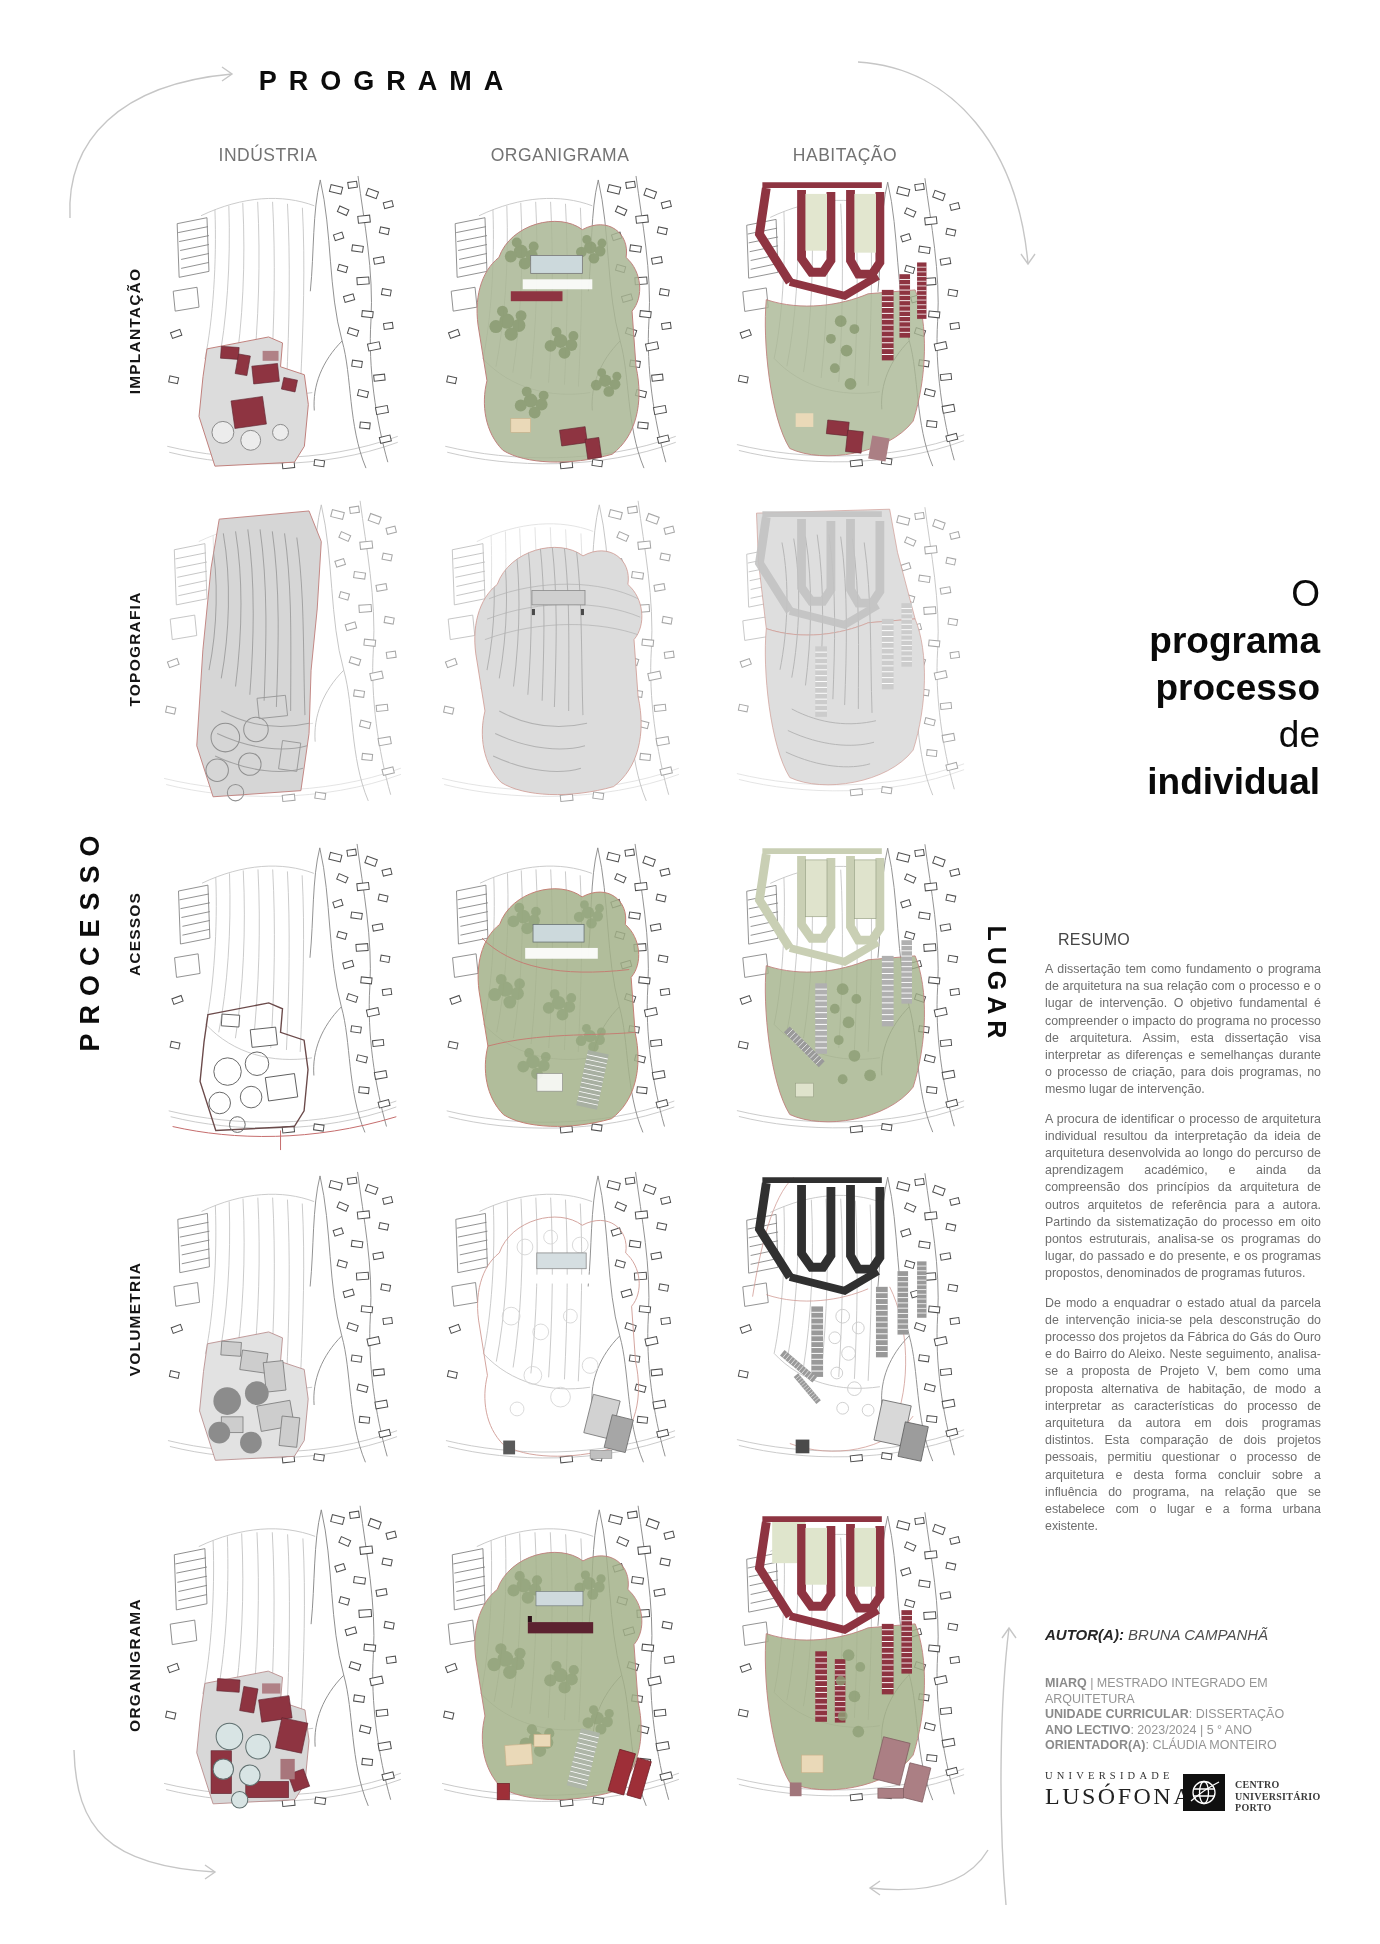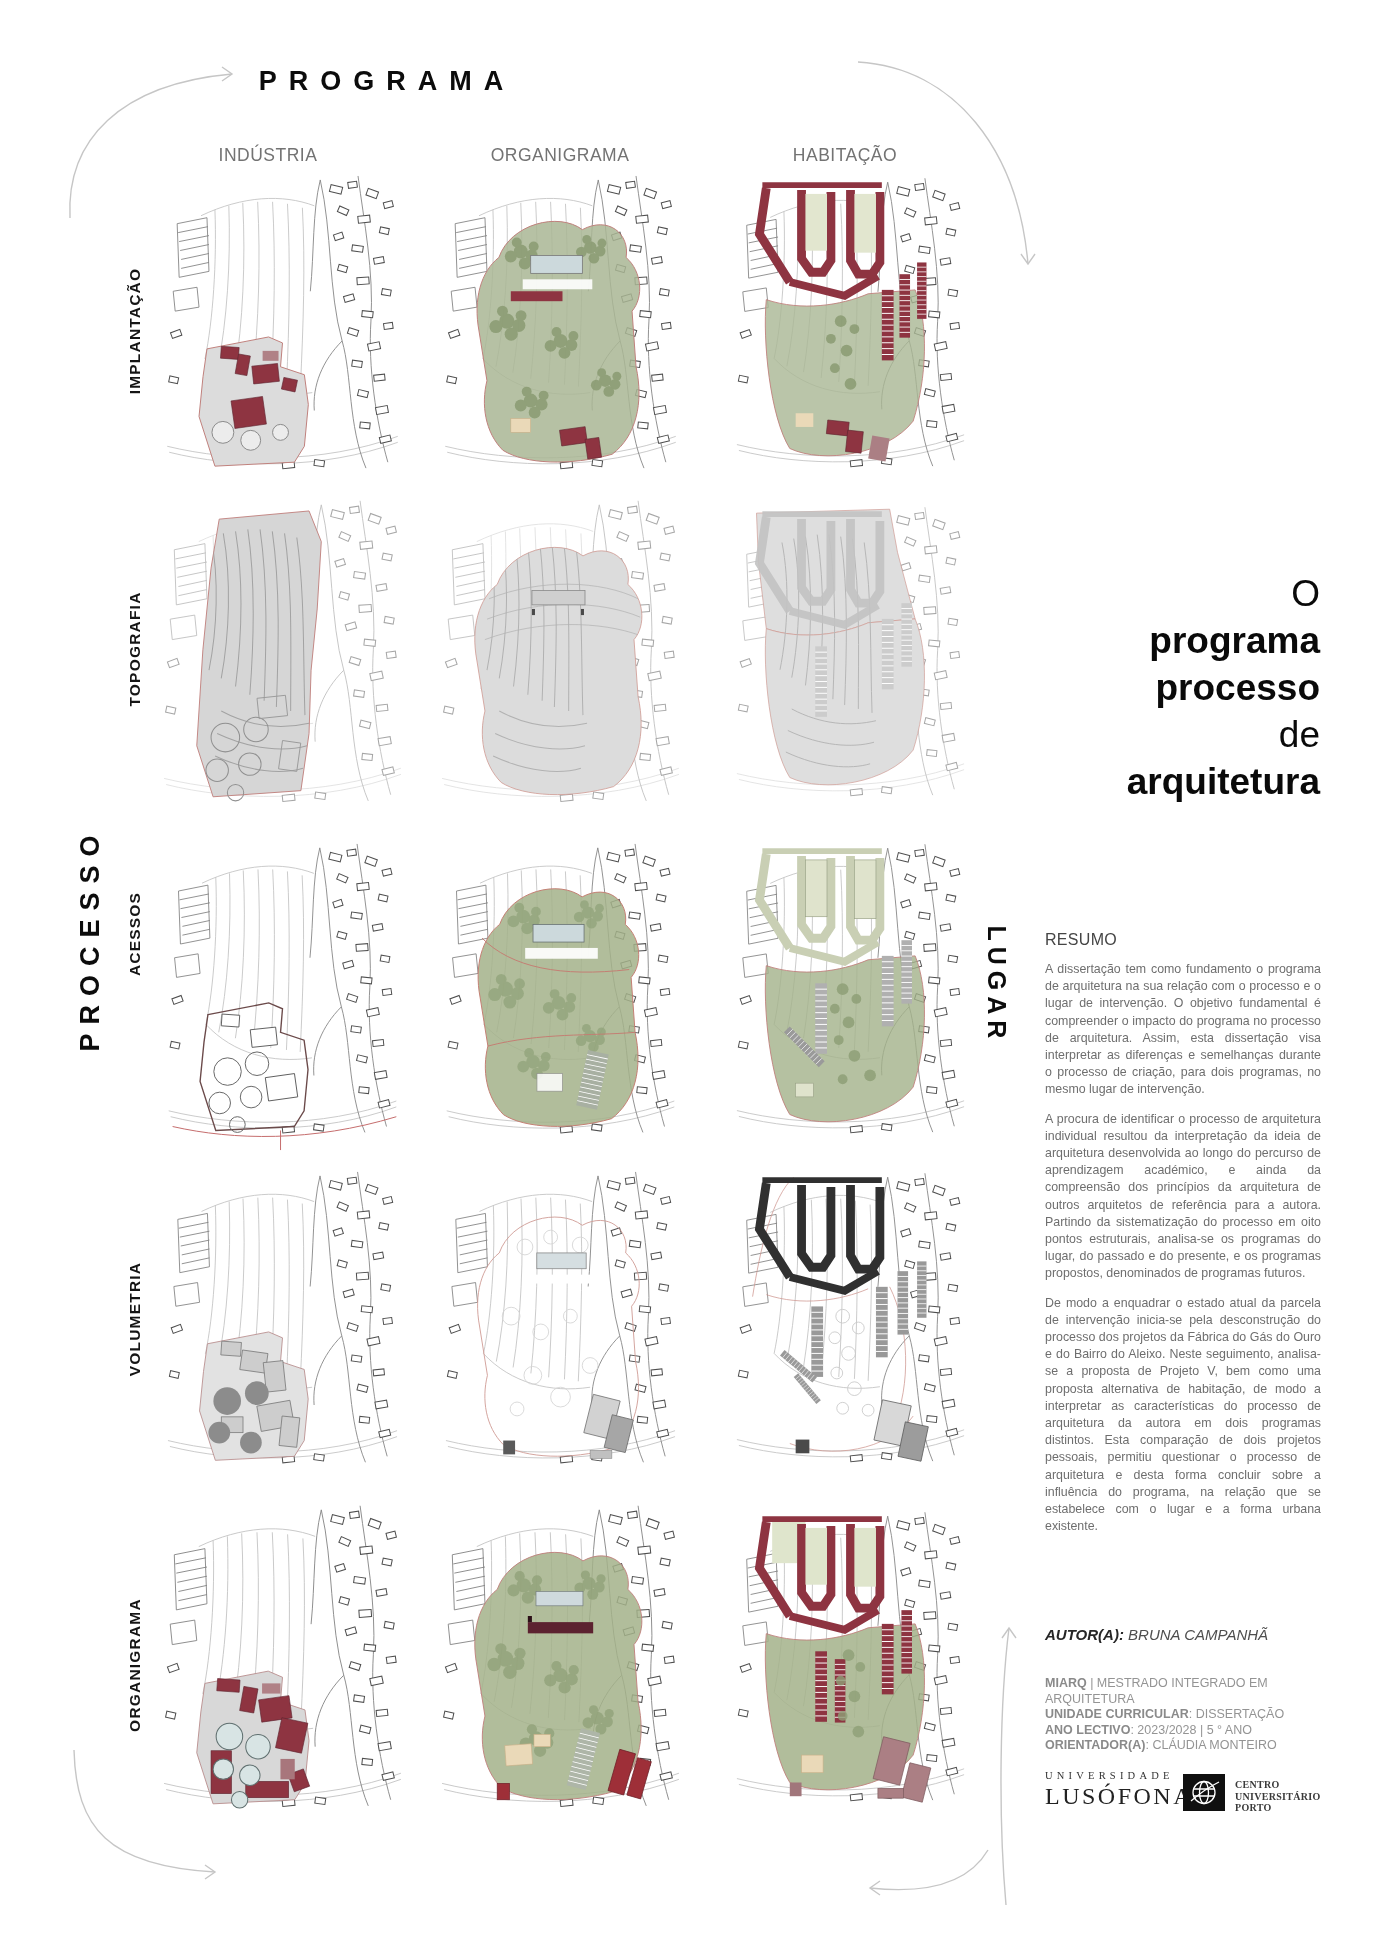--- a/index.html
+++ b/index.html
@@ -8,21 +8,21 @@
   .ctr{text-align:center;}
   .poster-title{font-size:27px;font-weight:bold;letter-spacing:12px;color:#0c0c0c;}
   .col-head{font-size:17.5px;font-weight:normal;letter-spacing:.5px;color:#737373;}
   .row-label{width:300px;height:22px;transform:rotate(-90deg);font-size:15.5px;font-weight:bold;letter-spacing:1.2px;text-align:center;color:#151515;}
   .axis-left{width:400px;height:34px;transform:rotate(-90deg);font-size:27px;font-weight:bold;letter-spacing:9px;text-align:center;color:#0c0c0c;}
   .axis-right{width:300px;height:30px;transform:rotate(90deg);font-size:25px;font-weight:bold;letter-spacing:6px;text-align:center;color:#0c0c0c;}
   .title-block{width:300px;text-align:right;color:#0a0a0a;}
   .tl{font-size:37px;line-height:47px;font-weight:normal;}
   .tl.b{font-weight:bold;}
   .resumo{width:276px;}
-  .resumo h3{margin:0 0 8px 0;font-size:16px;font-weight:normal;color:#454545;letter-spacing:.3px;}
+  .resumo h3{margin:0 0 8px 13px;font-size:16px;font-weight:normal;color:#454545;letter-spacing:.3px;}
   .resumo p{margin:12px 0 6px 0;font-size:12.4px;line-height:17.2px;color:#6e6e6e;text-align:justify;}
   .author-line{font-size:15px;color:#4e4e4e;font-style:italic;}
   .author-line b{color:#262626;}
   .cred{width:276px;font-size:12.5px;line-height:15.5px;color:#949494;}
   .cred b{color:#8a8a8a;}
   .logo-univ{font-family:"Liberation Serif","DejaVu Serif",serif;font-size:10.5px;letter-spacing:4.2px;color:#333;}
   .logo-lus{font-family:"Liberation Serif","DejaVu Serif",serif;font-size:24px;letter-spacing:2.5px;color:#222;margin-top:2px;}
   .logo-sq{width:42px;height:37px;background:#101010;}
   .logo-unit{font-family:"Liberation Serif","DejaVu Serif",serif;font-size:10px;font-weight:bold;line-height:11.5px;letter-spacing:.3px;color:#3a3a3a;}
   .cell{position:absolute;}
@@ -536,38 +536,38 @@
   <rect x="70" y="252" width="22" height="18" fill="#ead9b8" stroke="#c9b087" stroke-width="0.6"></rect>
   <rect x="58" y="280" width="12" height="14" fill="#a1767b"></rect>
 </svg>
   </div>
 
 <div class="abs title-block" style="left:1020px;top:570px">
   <div class="tl">O</div>
   <div class="tl b">programa</div>
   <div class="tl b">processo</div>
   <div class="tl">de</div>
-  <div class="tl b">arquitetura</div>
+  <div class="tl b">individual</div>
 </div>
 
 <div class="abs resumo" style="left:1045px;top:931px">
   <h3>RESUMO</h3>
   <p>A dissertação tem como fundamento o programa de arquitetura na sua relação com o processo e o lugar de intervenção. O objetivo fundamental é compreender o impacto do programa no processo de arquitetura. Assim, esta dissertação visa interpretar as diferenças e semelhanças durante o processo de criação, para dois programas, no mesmo lugar de intervenção.</p>
   <p>A procura de identificar o processo de arquitetura individual resultou da interpretação da ideia de arquitetura desenvolvida ao longo do percurso de aprendizagem académico, e ainda da compreensão dos princípios da arquitetura de outros arquitetos de referência para a autora. Partindo da sistematização do processo em oito pontos estruturais, analisa-se os programas do lugar, do passado e do presente, e os programas propostos, denominados de programas futuros.</p>
   <p>De modo a enquadrar o estado atual da parcela de intervenção inicia-se pela desconstrução do processo dos projetos da Fábrica do Gás do Ouro e do Bairro do Aleixo. Neste seguimento, analisa-se a proposta de Projeto V, bem como uma proposta alternativa de habitação, de modo a interpretar as características do processo de arquitetura da autora em dois programas distintos. Esta comparação de dois projetos pessoais, permitiu questionar o processo de arquitetura e desta forma concluir sobre a influência do programa, na relação que se estabelece com o lugar e a forma urbana existente.</p>
 </div>
 
 <div class="abs author-line" style="left:1045px;top:1626px">
   <b>AUTOR(A):</b><span> BRUNA CAMPANHÃ</span>
 </div>
 
 <div class="abs cred" style="left:1045px;top:1676px">
   <div><b>MIARQ</b><span> | MESTRADO INTEGRADO EM ARQUITETURA</span></div>
   <div><b>UNIDADE CURRICULAR</b><span>: DISSERTAÇÃO</span></div>
-  <div><b>ANO LECTIVO</b><span>: 2023/2028 | 5 ° ANO</span></div>
+  <div><b>ANO LECTIVO</b><span>: 2023/2024 | 5 ° ANO</span></div>
   <div><b>ORIENTADOR(A)</b><span>: CLÁUDIA MONTEIRO</span></div>
 </div>
 
 <div class="abs" style="left:1045px;top:1770px">
   <div style="float:left;width:130px">
     <div class="logo-univ">UNIVERSIDADE</div>
     <div class="logo-lus">LUSÓFONA</div>
   </div>
   <div class="logo-sq" style="float:left;margin-left:8px;margin-top:4px">
     <svg viewBox="0 0 42 37" width="42" height="37">

